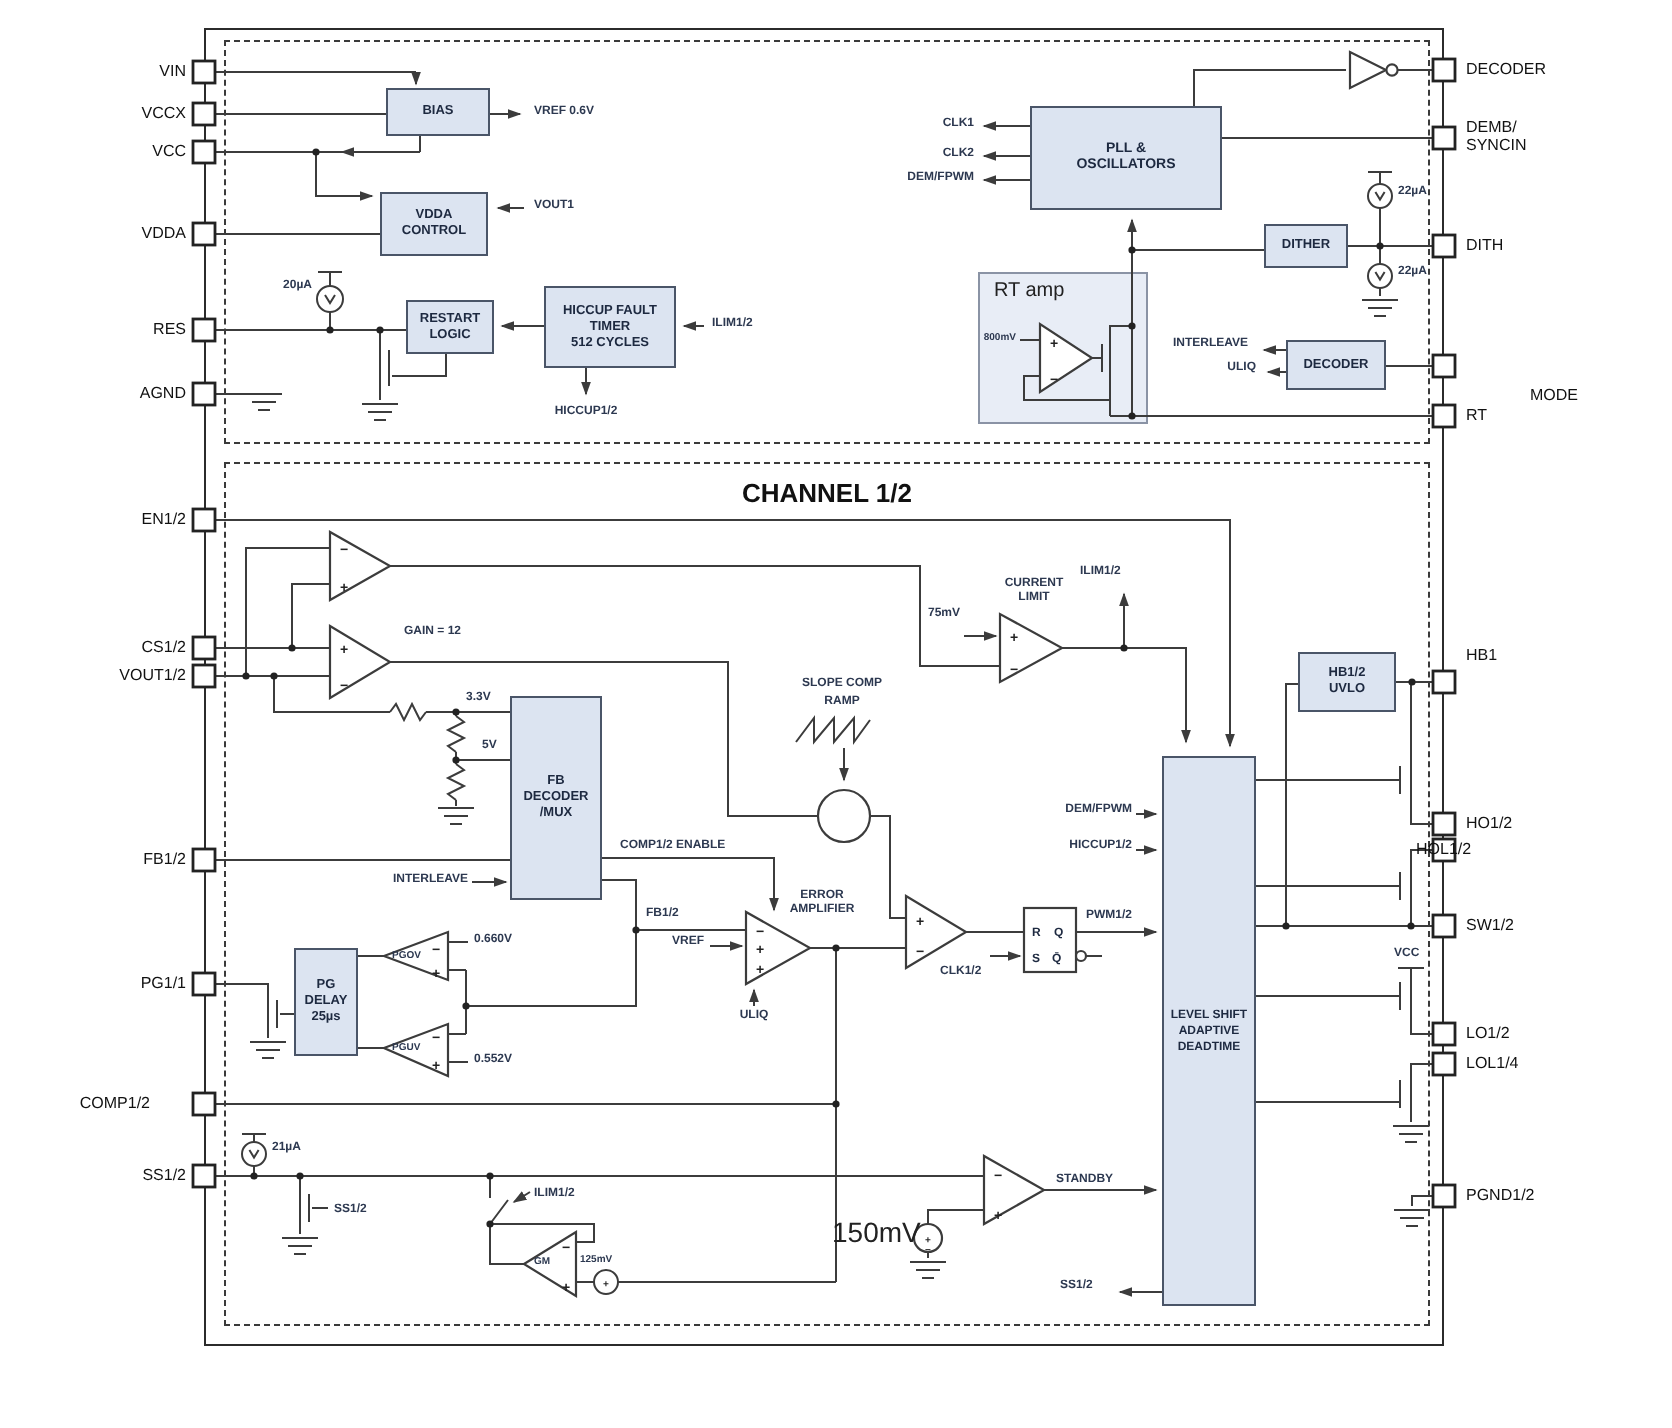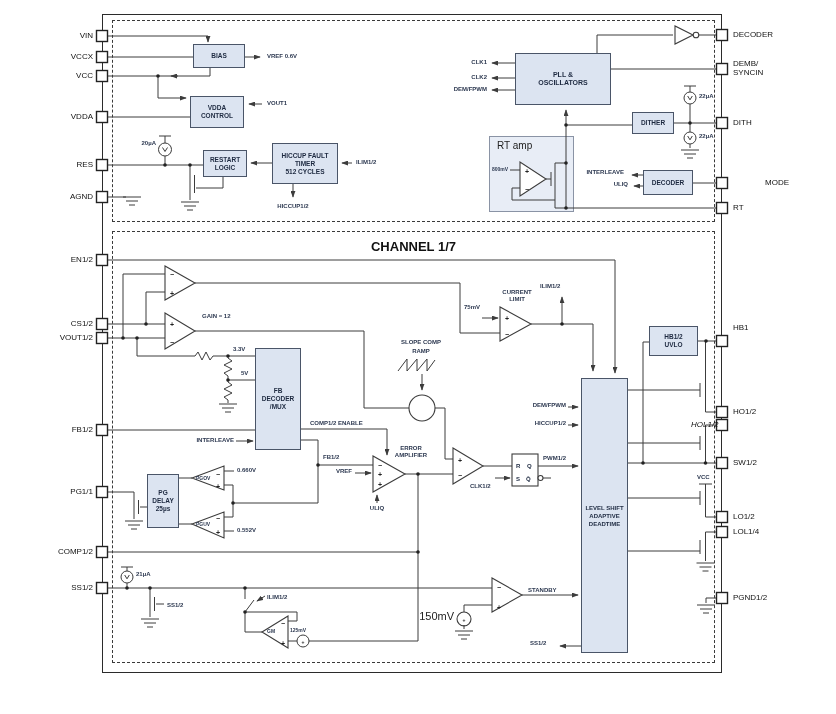--- a/index.html
+++ b/index.html
@@ -10,21 +10,21 @@
   .dashedbox{position:absolute;border:1.2px dashed #3a3a3a;box-sizing:border-box;}
   .title{position:absolute;font-weight:700;font-size:13px;color:#111;text-align:center;}
   .blk{position:absolute;background:#dce4f1;border:1px solid #4a5568;box-sizing:border-box;
        display:flex;align-items:center;justify-content:center;text-align:center;
        font-weight:700;font-size:6.5px;line-height:8px;color:#1d2940;white-space:pre-line;}
   .rtbox{position:absolute;background:#e8edf6;border:1px solid #8a93a5;box-sizing:border-box;}
   .rtlabel{position:absolute;font-size:10px;font-weight:400;color:#222;}
   .lbl{position:absolute;font-weight:600;font-size:6px;line-height:7px;color:#2c3850;white-space:pre-line;}
   .lbl.r{text-align:right;}
   .lbl.c{text-align:center;}
-  .lbl.big{font-size:11px;font-weight:400;color:#222;}
+  .lbl.big{font-size:14px;font-weight:400;color:#222;}
   .lbl.tiny{font-size:5px;}
   .pinlbl{position:absolute;font-weight:500;font-size:8px;line-height:9px;color:#111;white-space:pre-line;}
   .pinlbl.r{text-align:right;}
   svg{position:absolute;left:0;top:0;}
   svg .sg{font:700 7px "Liberation Sans",sans-serif;fill:#222;}
   svg .sg5{font:700 5px "Liberation Sans",sans-serif;fill:#222;}
   svg .lt{font:700 6px "Liberation Sans",sans-serif;fill:#1d2940;}
 </style>
 </head>
 <body>
@@ -283,45 +283,45 @@
       <rect x="716.5" y="335.5" width="11" height="11"></rect>
       <rect x="716.5" y="406.5" width="11" height="11"></rect>
       <rect x="716.5" y="419.5" width="11" height="11"></rect>
       <rect x="716.5" y="457.5" width="11" height="11"></rect>
       <rect x="716.5" y="511.5" width="11" height="11"></rect>
       <rect x="716.5" y="526.5" width="11" height="11"></rect>
       <rect x="716.5" y="592.5" width="11" height="11"></rect>
     </g>
   </svg>
 
-  <div class="title" style="left:112px;top:239px;width:603px;">CHANNEL 1/7</div>
+  <div class="title" style="left:112px;top:239px;width:603px;">CHANNEL 1/2</div>
 
   <div class="pinlbl r" style="left:30px;top:31px;width:63px;">VIN</div>
   <div class="pinlbl r" style="left:30px;top:52px;width:63px;">VCCX</div>
   <div class="pinlbl r" style="left:30px;top:71px;width:63px;">VCC</div>
   <div class="pinlbl r" style="left:30px;top:112px;width:63px;">VDDA</div>
   <div class="pinlbl r" style="left:30px;top:160px;width:63px;">RES</div>
   <div class="pinlbl r" style="left:30px;top:192px;width:63px;">AGND</div>
   <div class="pinlbl r" style="left:30px;top:255px;width:63px;">EN1/2</div>
   <div class="pinlbl r" style="left:30px;top:319px;width:63px;">CS1/2</div>
   <div class="pinlbl r" style="left:30px;top:333px;width:63px;">VOUT1/2</div>
   <div class="pinlbl r" style="left:30px;top:425px;width:63px;">FB1/2</div>
   <div class="pinlbl r" style="left:30px;top:487px;width:63px;">PG1/1</div>
-  <div class="pinlbl r" style="left:30px;top:547px;width:63px;">COMP1/2</div>
+  <div class="pinlbl r" style="left:12px;top:547px;width:63px;">COMP1/2</div>
   <div class="pinlbl r" style="left:30px;top:583px;width:63px;">SS1/2</div>
 
   <div class="pinlbl" style="left:733px;top:30px;">DECODER</div>
   <div class="pinlbl" style="left:733px;top:59px;">DEMB/
 SYNCIN</div>
   <div class="pinlbl" style="left:733px;top:118px;">DITH</div>
-  <div class="pinlbl" style="left:733px;top:178px;padding-left:32px;">MODE</div>
+  <div class="pinlbl" style="left:733px;top:193px;padding-left:32px;">MODE</div>
   <div class="pinlbl" style="left:733px;top:203px;">RT</div>
   <div class="pinlbl" style="left:733px;top:323px;">HB1</div>
   <div class="pinlbl" style="left:733px;top:407px;">HO1/2</div>
-  <div class="pinlbl" style="left:691px;top:420px;font-style:italic;">HOL1/2</div>
+  <div class="pinlbl" style="left:708px;top:420px;">HOL1/2</div>
   <div class="pinlbl" style="left:733px;top:458px;">SW1/2</div>
   <div class="pinlbl" style="left:733px;top:512px;">LO1/2</div>
   <div class="pinlbl" style="left:733px;top:527px;">LOL1/4</div>
   <div class="pinlbl" style="left:733px;top:593px;">PGND1/2</div>
 
   <div class="lbl" style="left:267px;top:53px;">VREF 0.6V</div>
   <div class="lbl" style="left:267px;top:100px;">VOUT1</div>
   <div class="lbl r" style="left:130px;top:140px;width:26px;">20µA</div>
   <div class="lbl" style="left:356px;top:159px;">ILIM1/2</div>
   <div class="lbl c" style="left:271px;top:203px;width:44px;">HICCUP1/2</div>

